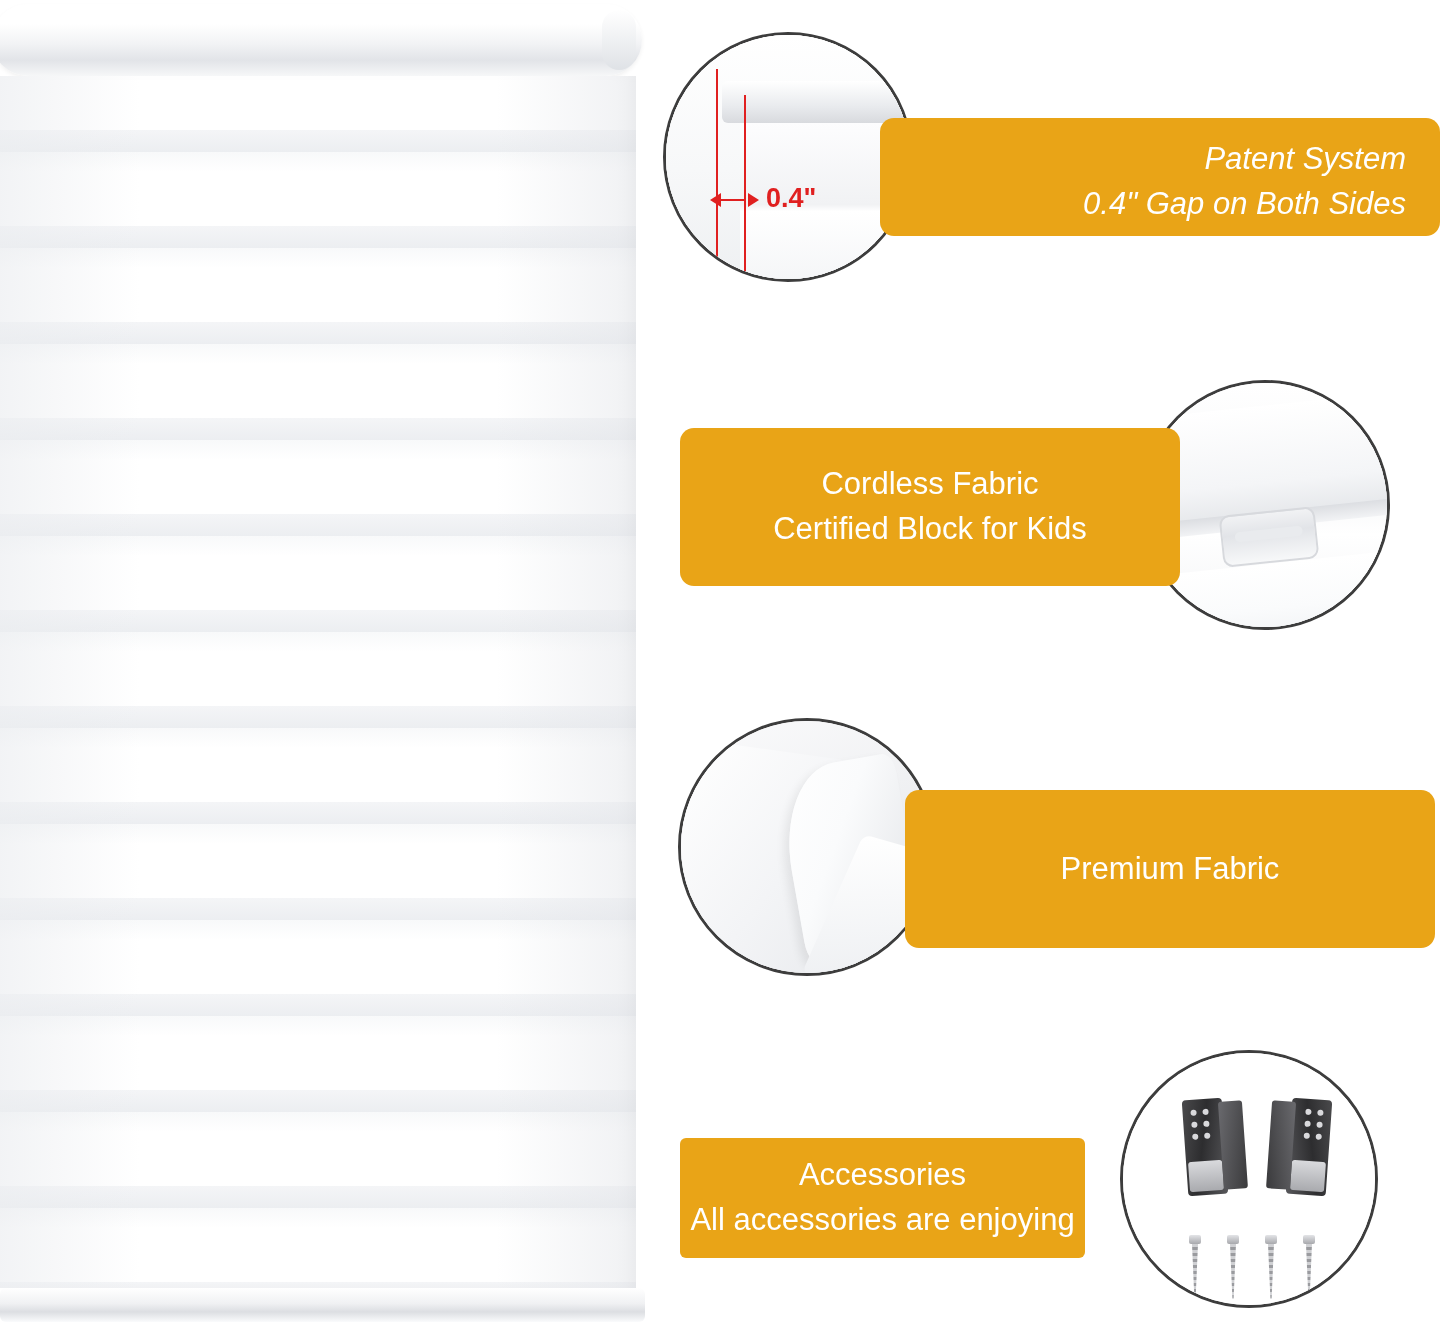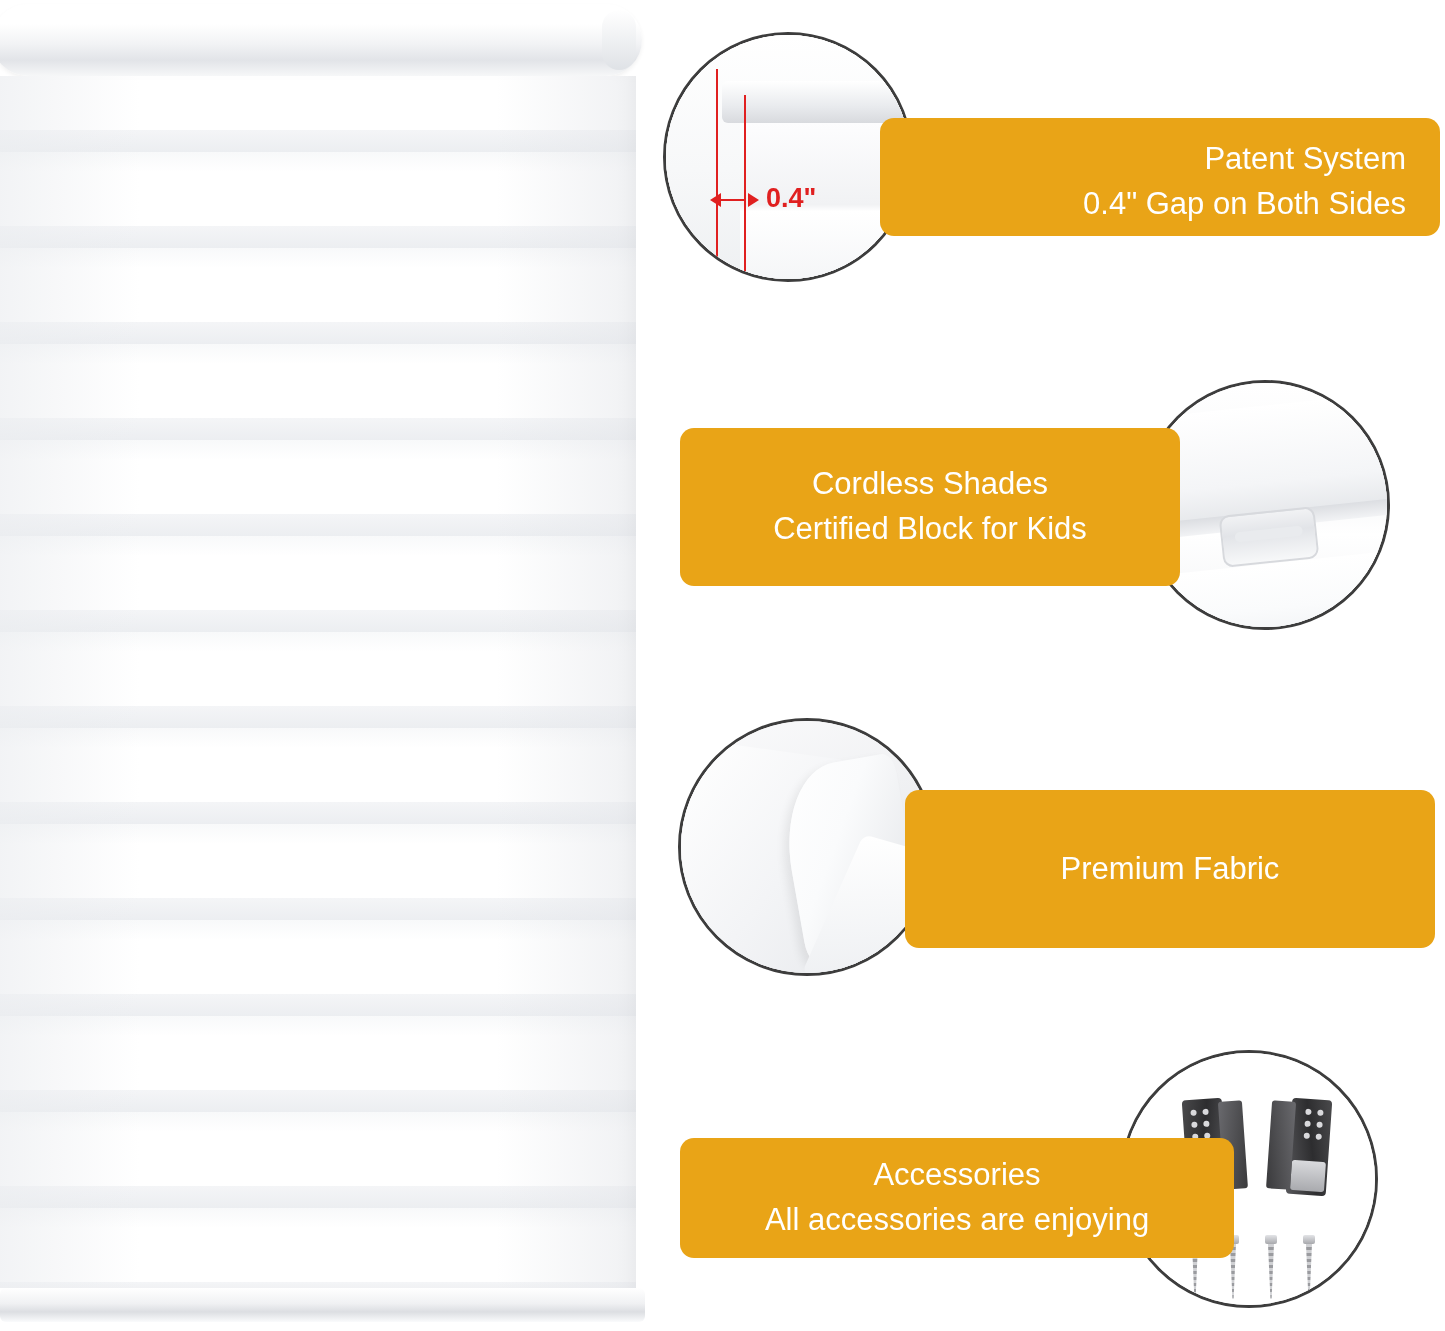--- a/index.html
+++ b/index.html
@@ -89,21 +89,21 @@
     display: flex;
     flex-direction: column;
     justify-content: center;
     box-sizing: border-box;
   }
   .callout .line {
     font-size: 31px;
     line-height: 1.44;
     white-space: nowrap;
   }
-  .callout.align-right { text-align: right; padding: 24px 34px 14px 70px; align-items: flex-end;}
+  .callout.align-right { text-align: right; padding: 24px 34px 14px 70px; align-items: flex-end; font-style: italic;}
   .callout.align-center{ text-align: center;padding: 14px 40px; align-items: center;}
 
   .bubble {
     position: absolute;
     border-radius: 50%;
     overflow: hidden;
     background: #ffffff;
     border: 3px solid #3d3d3d;
     box-sizing: border-box;
   }
@@ -206,21 +206,21 @@
   }
   .fabric-art .fold {
     position: absolute; left: 150px; top: 120px; width: 90px; height: 150px;
     background: linear-gradient(160deg,#ffffff,#eceef1);
     transform: rotate(16deg) skewX(-8deg);
     border-radius: 8px;
   }
 
   
   #feature-accessories .bubble { left: 1120px; top: 1050px; width: 258px; height: 258px; }
-  #feature-accessories .callout { left: 680px; top: 1138px; width: 554px; height: 120px; }
+  #feature-accessories .callout { left: 680px; top: 1138px; width: 405px; height: 120px; border-radius: 6px; }
 
   .acc-art { position: absolute; inset: 0; background: #ffffff; }
   .bracket {
     position: absolute; width: 40px; height: 96px;
     background: linear-gradient(100deg,#4a4a4c 0%,#2d2d2f 45%,#58585b 100%);
     border-radius: 4px;
   }
   .bracket .face {
     position: absolute; right: -20px; top: 4px; width: 24px; height: 88px;
     background: linear-gradient(100deg,#6a6a6e,#3a3a3c);
@@ -297,21 +297,21 @@
   <div class="bubble">
     <div class="cordless-art">
       <div class="bg"></div>
       <div class="railtop"></div>
       <div class="shadowline"></div>
       <div class="bottom"></div>
       <div class="handle"></div>
     </div>
   </div>
   <div class="callout align-center">
-    <div class="line">Cordless Shades</div>
+    <div class="line">Cordless Fabric</div>
     <div class="line">Certified Block for Kids</div>
   </div>
 </div>
 
 <div class="feature" id="feature-fabric">
   <div class="bubble">
     <div class="fabric-art">
       <div class="bg"></div>
       <div class="sheet"></div>
       <div class="peel"></div>

